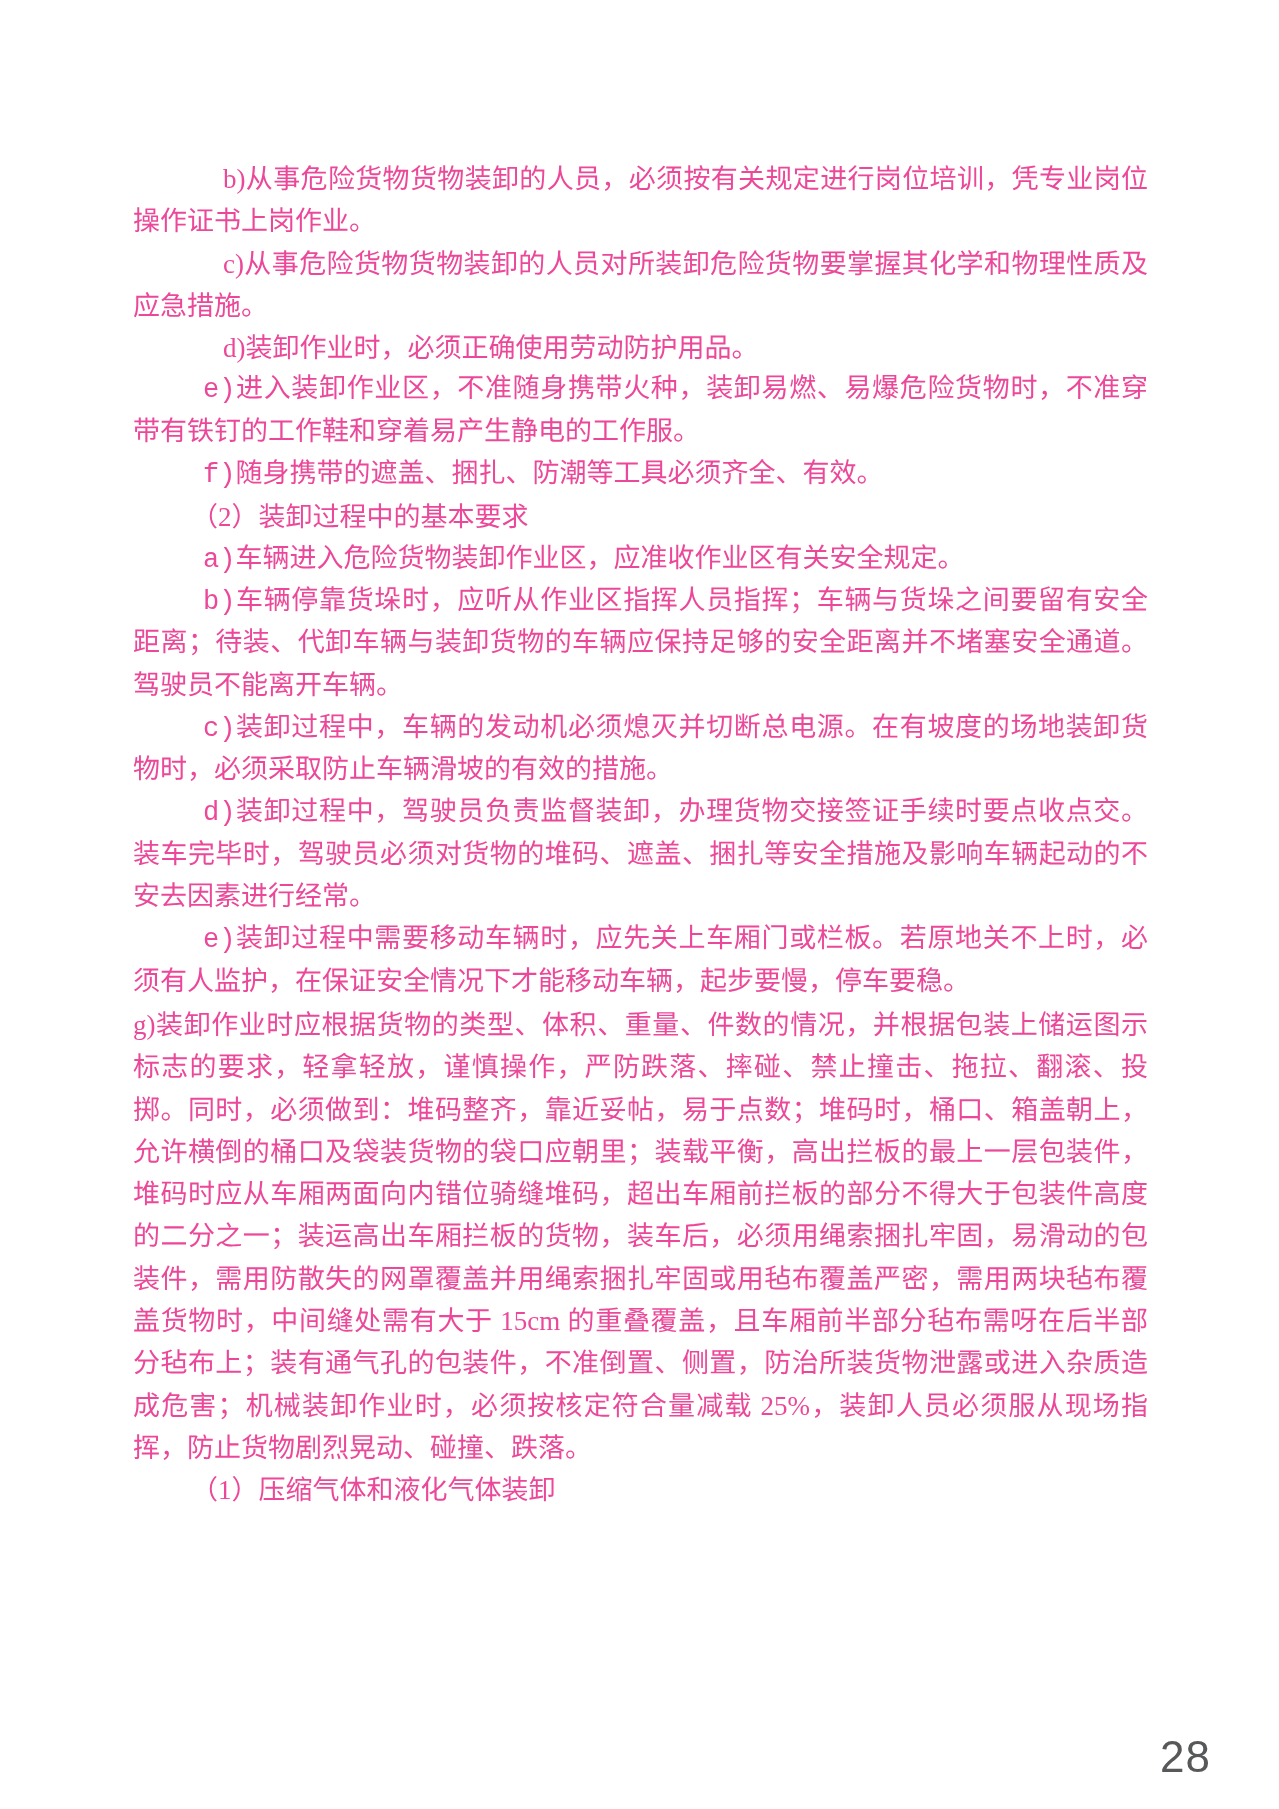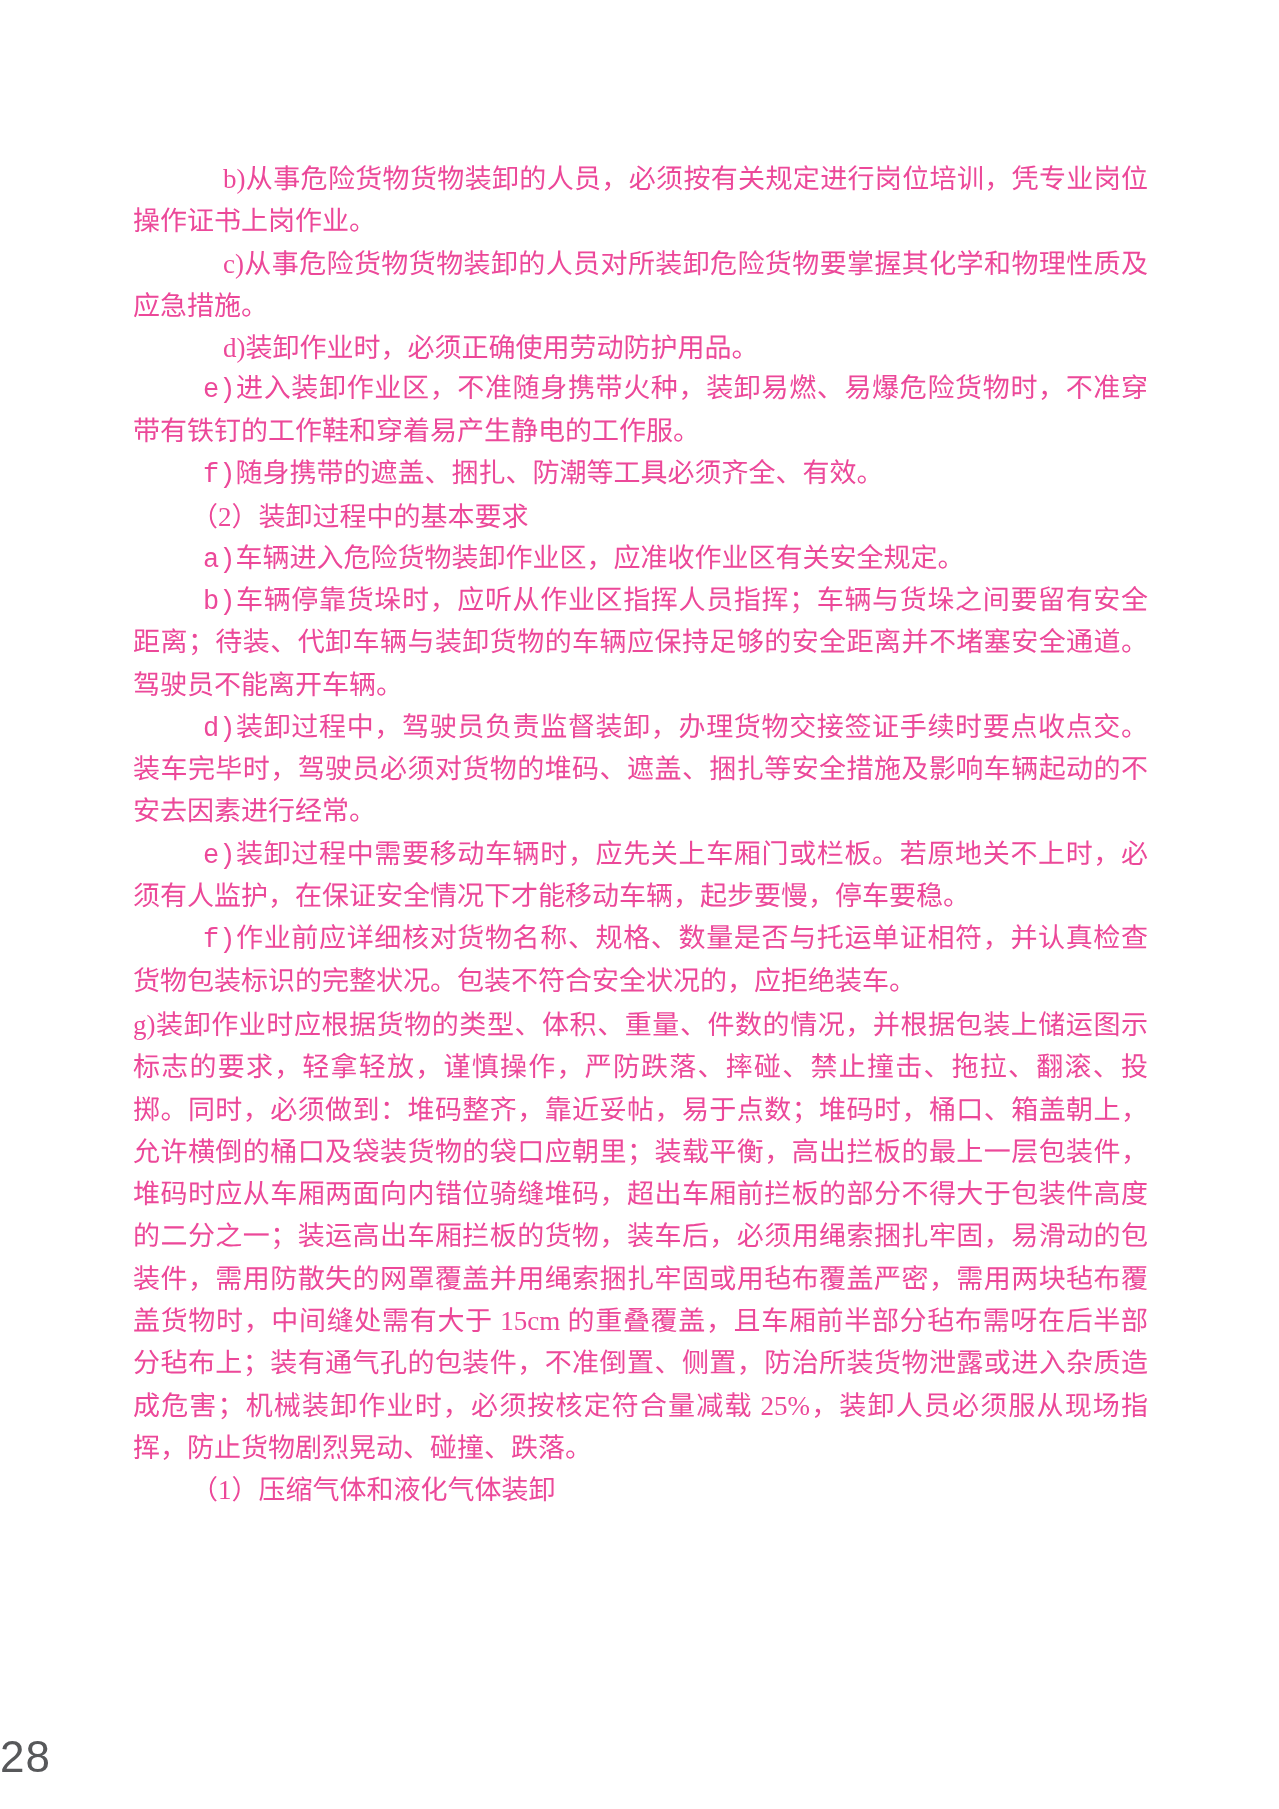--- a/index.html
+++ b/index.html
@@ -32,21 +32,21 @@
   }
   .indent     { text-indent: 70px; font-family: Liberation Mono, monospace; }
   .indent-lg  { text-indent: 90px; }
   .indent-head{ text-indent: 58px; }
   .no-indent  { text-indent: 0; }
   .page-footer {
     position: absolute;
     left: 0;
     top: 1733px;
     width: 1211px;
-    text-align: left;
+    text-align: right;
   }
   .page-number {
     font-family: "Liberation Sans", "DejaVu Sans", sans-serif;
     font-size: 44px;
     line-height: 48px;
     color: #57585a;
     letter-spacing: 1px;
   }
 </style>
 </head>
@@ -55,23 +55,23 @@
 <div class="page">
   <div class="doc-content">
     <p class="indent-lg">b)从事危险货物货物装卸的人员，必须按有关规定进行岗位培训，凭专业岗位操作证书上岗作业。</p>
     <p class="indent-lg">c)从事危险货物货物装卸的人员对所装卸危险货物要掌握其化学和物理性质及应急措施。</p>
     <p class="indent-lg">d)装卸作业时，必须正确使用劳动防护用品。</p>
     <p class="indent">e)进入装卸作业区，不准随身携带火种，装卸易燃、易爆危险货物时，不准穿带有铁钉的工作鞋和穿着易产生静电的工作服。</p>
     <p class="indent">f)随身携带的遮盖、捆扎、防潮等工具必须齐全、有效。</p>
     <p class="indent-head">（2）装卸过程中的基本要求</p>
     <p class="indent">a)车辆进入危险货物装卸作业区，应准收作业区有关安全规定。</p>
     <p class="indent">b)车辆停靠货垛时，应听从作业区指挥人员指挥；车辆与货垛之间要留有安全距离；待装、代卸车辆与装卸货物的车辆应保持足够的安全距离并不堵塞安全通道。驾驶员不能离开车辆。</p>
+    <p class="indent">c)装卸过程中，车辆的发动机必须熄灭并切断总电源。在有坡度的场地装卸货物时，必须采取防止车辆滑坡的有效的措施。</p>
     <p class="indent">d)装卸过程中，驾驶员负责监督装卸，办理货物交接签证手续时要点收点交。装车完毕时，驾驶员必须对货物的堆码、遮盖、捆扎等安全措施及影响车辆起动的不安去因素进行经常。</p>
     <p class="indent">e)装卸过程中需要移动车辆时，应先关上车厢门或栏板。若原地关不上时，必须有人监护，在保证安全情况下才能移动车辆，起步要慢，停车要稳。</p>
-    <p class="indent">f)作业前应详细核对货物名称、规格、数量是否与托运单证相符，并认真检查货物包装标识的完整状况。包装不符合安全状况的，应拒绝装车。</p>
     <p class="no-indent">g)装卸作业时应根据货物的类型、体积、重量、件数的情况，并根据包装上储运图示标志的要求，轻拿轻放，谨慎操作，严防跌落、摔碰、禁止撞击、拖拉、翻滚、投掷。同时，必须做到：堆码整齐，靠近妥帖，易于点数；堆码时，桶口、箱盖朝上，允许横倒的桶口及袋装货物的袋口应朝里；装载平衡，高出拦板的最上一层包装件，堆码时应从车厢两面向内错位骑缝堆码，超出车厢前拦板的部分不得大于包装件高度的二分之一；装运高出车厢拦板的货物，装车后，必须用绳索捆扎牢固，易滑动的包装件，需用防散失的网罩覆盖并用绳索捆扎牢固或用毡布覆盖严密，需用两块毡布覆盖货物时，中间缝处需有大于 15cm 的重叠覆盖，且车厢前半部分毡布需呀在后半部分毡布上；装有通气孔的包装件，不准倒置、侧置，防治所装货物泄露或进入杂质造成危害；机械装卸作业时，必须按核定符合量减载 25%，装卸人员必须服从现场指挥，防止货物剧烈晃动、碰撞、跌落。</p>
     <p class="indent-head">（1）压缩气体和液化气体装卸</p>
   </div>
 
   <div class="page-footer">
     <span class="page-number">28</span>
   </div>
 </div>
 
 </body></html>

